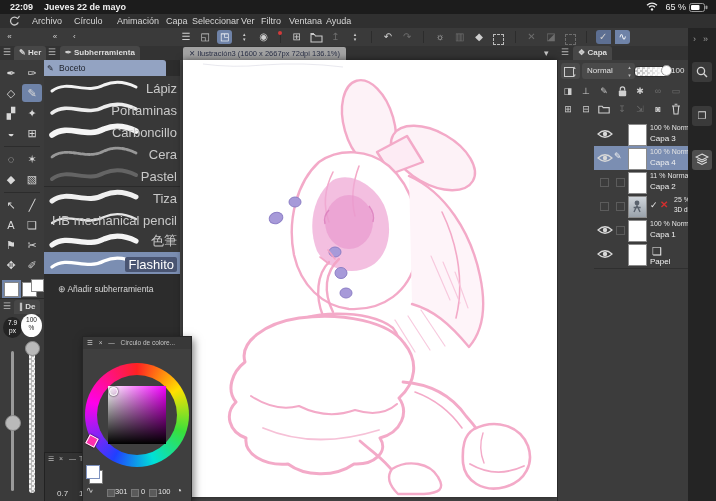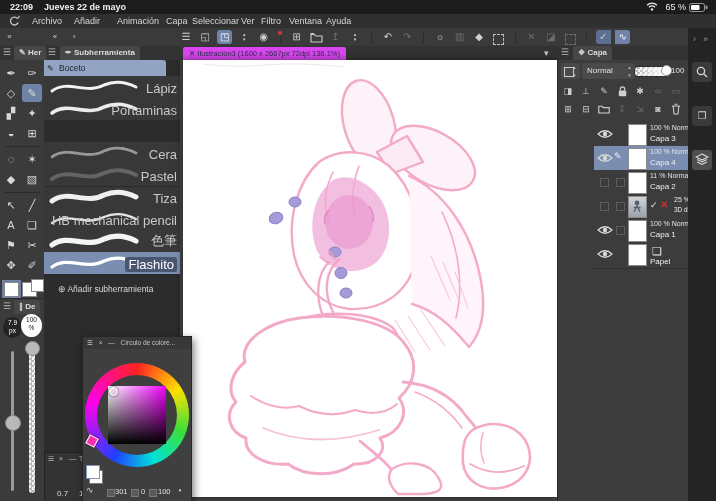--- a/index.html
+++ b/index.html
@@ -27,21 +27,21 @@
   .divider{display:inline-block;width:1px;height:12px;background:#2c2c2c;margin:3px 4px 0 4px;vertical-align:top;}
   .dash-sq{display:inline-block;width:9px;height:9px;border:1px dashed #bdbdbd;margin-top:4px;}
   .dash-sq.dim2{border-color:#6d6d6d;}
 
   
   #tabstrip{left:0;top:46px;width:716px;height:14px;background:#333;}
   .ptab{position:absolute;top:0;height:14px;background:#474747;border-radius:3px 3px 0 0;font-size:8px;color:#ddd;line-height:14px;padding:0 5px;white-space:nowrap;font-weight:bold;}
   .mini-ham{position:absolute;top:1px;font-size:9px;color:#bbb;}
 
   
-  #doctab{left:183px;top:47px;height:21px;background:#d946ef;color:#2b3147;font-size:7.5px;line-height:13px;border-radius:2px;padding:0 6px;white-space:nowrap;}
+  #doctab{left:183px;top:47px;height:21px;background:#a3a3a3;color:#2b3147;font-size:7.5px;line-height:13px;border-radius:2px;padding:0 6px;white-space:nowrap;}
 
   
   #toolpanel{left:0;top:60px;width:44px;height:238px;background:#3b3b3b;border-right:1px solid #2b2b2b;}
   .tool-cell{position:absolute;width:20px;height:18px;line-height:18px;text-align:center;font-size:11px;color:#d8d8d8;}
   .swatch{position:absolute;width:13px;height:13px;background:#fff;border:1px solid #888;}
   .swatch.main{outline:2px solid #6f83a8;}
 
   
   #sliderpanel{left:0;top:298px;width:44px;height:203px;background:#3b3b3b;border-right:1px solid #2b2b2b;border-top:1px solid #2b2b2b;}
   .badge{position:absolute;border-radius:50%;text-align:center;font-size:6.5px;line-height:7.5px;}
@@ -137,21 +137,21 @@
     </span>
   </div>
 
   <div id="menubar" class="abs">
     <span class="abs" style="left:8px;top:1px">
       <svg width="12" height="12" viewBox="0 0 14 14">
           <path d="M11 4 A4.6 4.6 0 1 0 11.6 9.2 M11 4 q1.6 -1 2 -2.4" stroke="#c9c9c9" stroke-width="1.5" fill="none" stroke-linecap="round"></path>
         </svg>
     </span>
     <span class="mi" style="left:32px">Archivo</span>
-    <span class="mi" style="left:74px">Añadir</span>
+    <span class="mi" style="left:74px">Círculo</span>
     <span class="mi" style="left:117px">Animación</span>
     <span class="mi" style="left:166px">Capa</span>
     <span class="mi" style="left:192px">Seleccionar</span>
     <span class="mi" style="left:241px">Ver</span>
     <span class="mi" style="left:261px">Filtro</span>
     <span class="mi" style="left:289px">Ventana</span>
     <span class="mi" style="left:326px">Ayuda</span>
   </div>
 
   <div id="toolstrip" class="abs">
@@ -270,20 +270,26 @@
           <use href="#bstroke" stroke="#f2f2f2" stroke-width="3"></use>
         </svg>
       <span class="lbl">Lápiz</span>
     </div>
     <div class="brow" style="top:38px">
       <svg width="96" height="22" viewBox="0 0 96 22">
           <use href="#bstroke" stroke="#ececec" stroke-width="3.6"></use>
         </svg>
       <span class="lbl">Portaminas</span>
     </div>
+    <div class="brow" style="top:60px">
+      <svg width="96" height="22" viewBox="0 0 96 22">
+          <use href="#bstroke" stroke="#f5f5f5" stroke-width="5.6"></use>
+        </svg>
+      <span class="lbl">Carboncillo</span>
+    </div>
     <div class="brow" style="top:82px">
       <svg width="96" height="22" viewBox="0 0 96 22" opacity="0.55">
           <use href="#bstroke" stroke="#e8e8e8" stroke-width="2.8" stroke-dasharray="3 1.5"></use>
         </svg>
       <span class="lbl">Cera</span>
     </div>
     <div class="brow" style="top:126px">
       <svg width="96" height="22" viewBox="0 0 96 22">
           <use href="#bstroke" stroke="#f0f0f0" stroke-width="5"></use>
         </svg>

